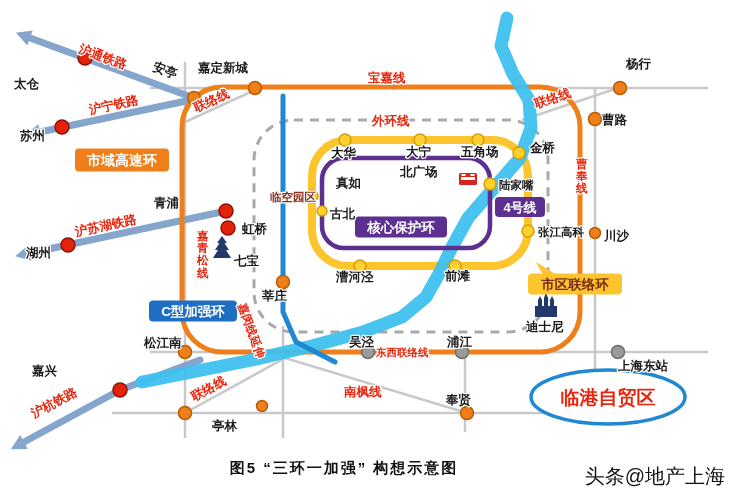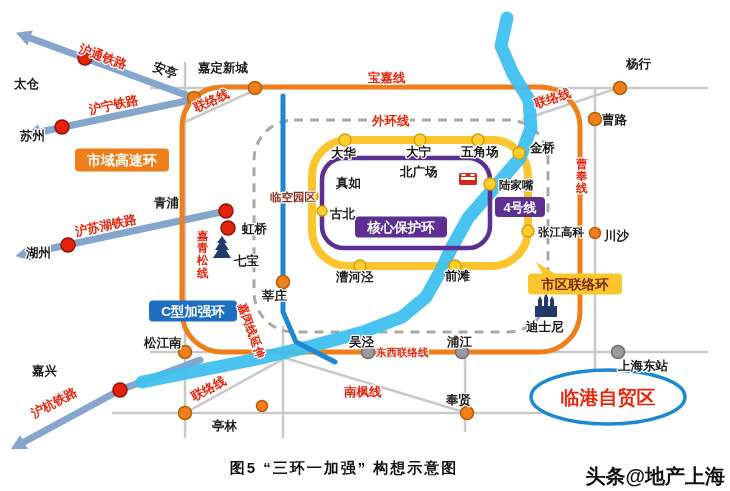--- a/index.html
+++ b/index.html
@@ -2,21 +2,21 @@
 <html><head>
 <meta charset="utf-8">
 <style>
   html,body{margin:0;padding:0;background:#ffffff;}
   .stage{position:relative;width:730px;height:491px;background:#ffffff;overflow:hidden;
          font-family:"Liberation Sans","DejaVu Sans",sans-serif;}
   .stage svg{position:absolute;left:0;top:0;}
   svg text{font-family:"Liberation Sans","DejaVu Sans",sans-serif;}
   .caption{position:absolute;bottom:13px;left:0;width:672px;text-align:center;
            font-size:15px;font-weight:bold;letter-spacing:2px;color:#111;margin-left:8px;}
-  .watermark{position:absolute;bottom:1px;right:5px;font-size:20px;font-weight:bold;color:#111;}
+  .watermark{position:absolute;bottom:1px;right:5px;font-size:20px;font-weight:normal;color:#111;}
 </style>
 </head>
 <body>
 
 <div class="stage">
   <svg width="730" height="491" viewBox="0 0 730 491">
       <polyline points="150,88 708,88" fill="none" stroke="#c9c9c9" stroke-width="2.5"></polyline>
       <polyline points="150,352 708,352" fill="none" stroke="#c9c9c9" stroke-width="2.5"></polyline>
       <polyline points="112,413 600,413" fill="none" stroke="#c9c9c9" stroke-width="2.5"></polyline>
       <polyline points="185,62 185,438" fill="none" stroke="#c9c9c9" stroke-width="2.5"></polyline>

